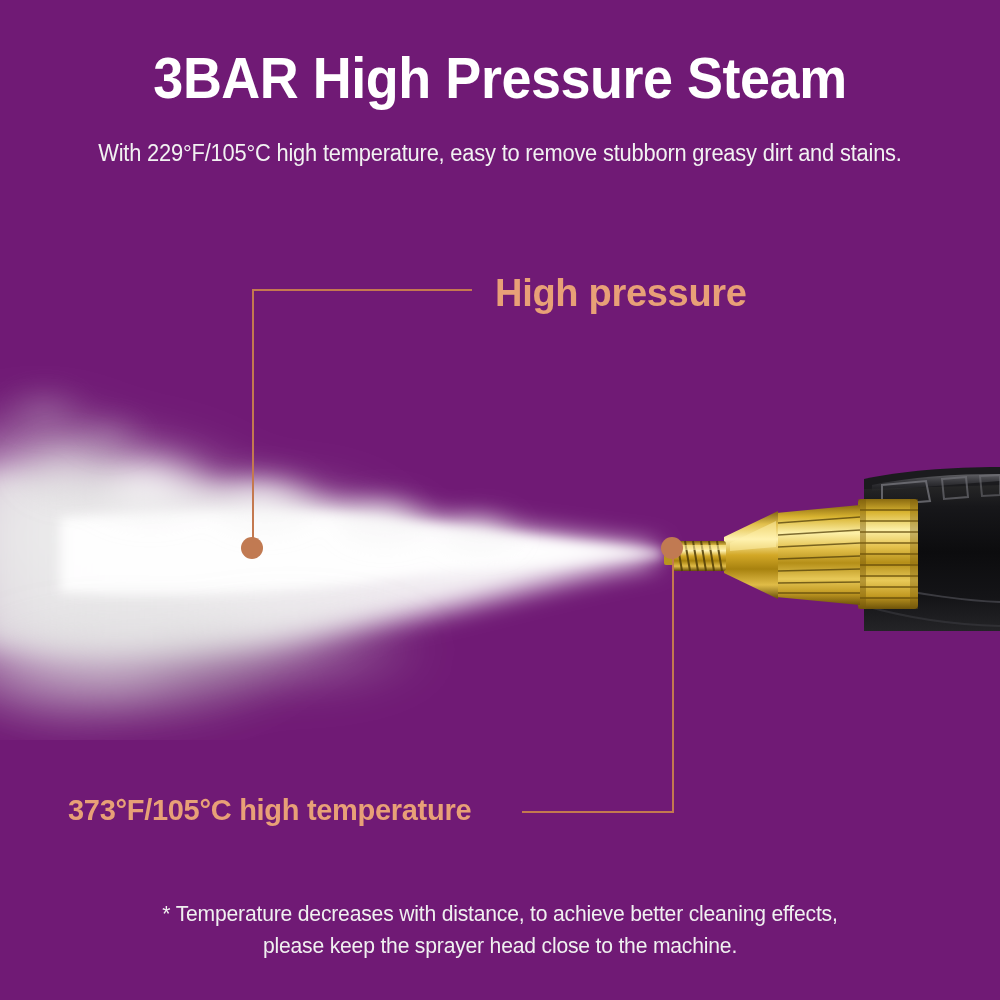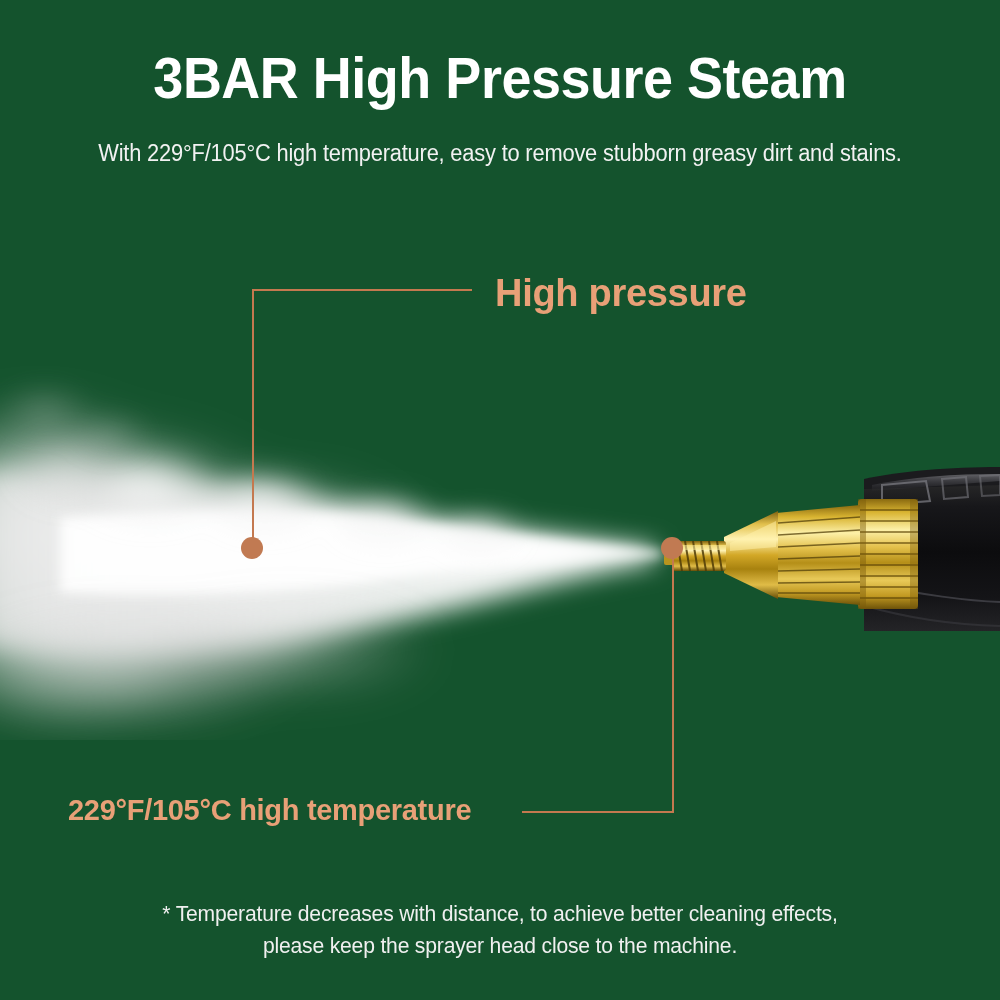--- a/index.html
+++ b/index.html
@@ -5,21 +5,21 @@
   * { margin:0; padding:0; box-sizing:border-box; }
   html, body {
     width:1000px; height:1000px;
     background:#3a3a3a;
     font-family:"Liberation Sans", sans-serif;
     overflow:hidden;
   }
   #stage {
     position:relative;
     width:1000px; height:1000px;
-    background:#14532d;
+    background:#701a75;
     overflow:hidden;
     padding-left:13px;
   }
 
   
   #title {
     position:absolute;
     top:48px; left:0; width:1000px;
     text-align:center;
     color:#ffffff;
@@ -300,20 +300,20 @@
   </div>
 
   <div class="callout-line" id="line-top-h"></div>
   <div class="callout-line" id="line-top-v"></div>
   <div class="callout-dot" id="dot-top"></div>
   <div class="callout-label" id="lbl-high-pressure">High pressure</div>
 
   <div class="callout-line" id="line-bot-h"></div>
   <div class="callout-line" id="line-bot-v"></div>
   <div class="callout-dot" id="dot-bot"></div>
-  <div class="callout-label" id="lbl-temperature">229°F/105°C high temperature</div>
+  <div class="callout-label" id="lbl-temperature">373°F/105°C high temperature</div>
 
   <div id="footnote">
     <span class="fn-line">* Temperature decreases with distance, to achieve better cleaning effects,</span>
     <span class="fn-line">please keep the sprayer head close to the machine.</span>
   </div>
 
 </div>
 
 </body></html>

